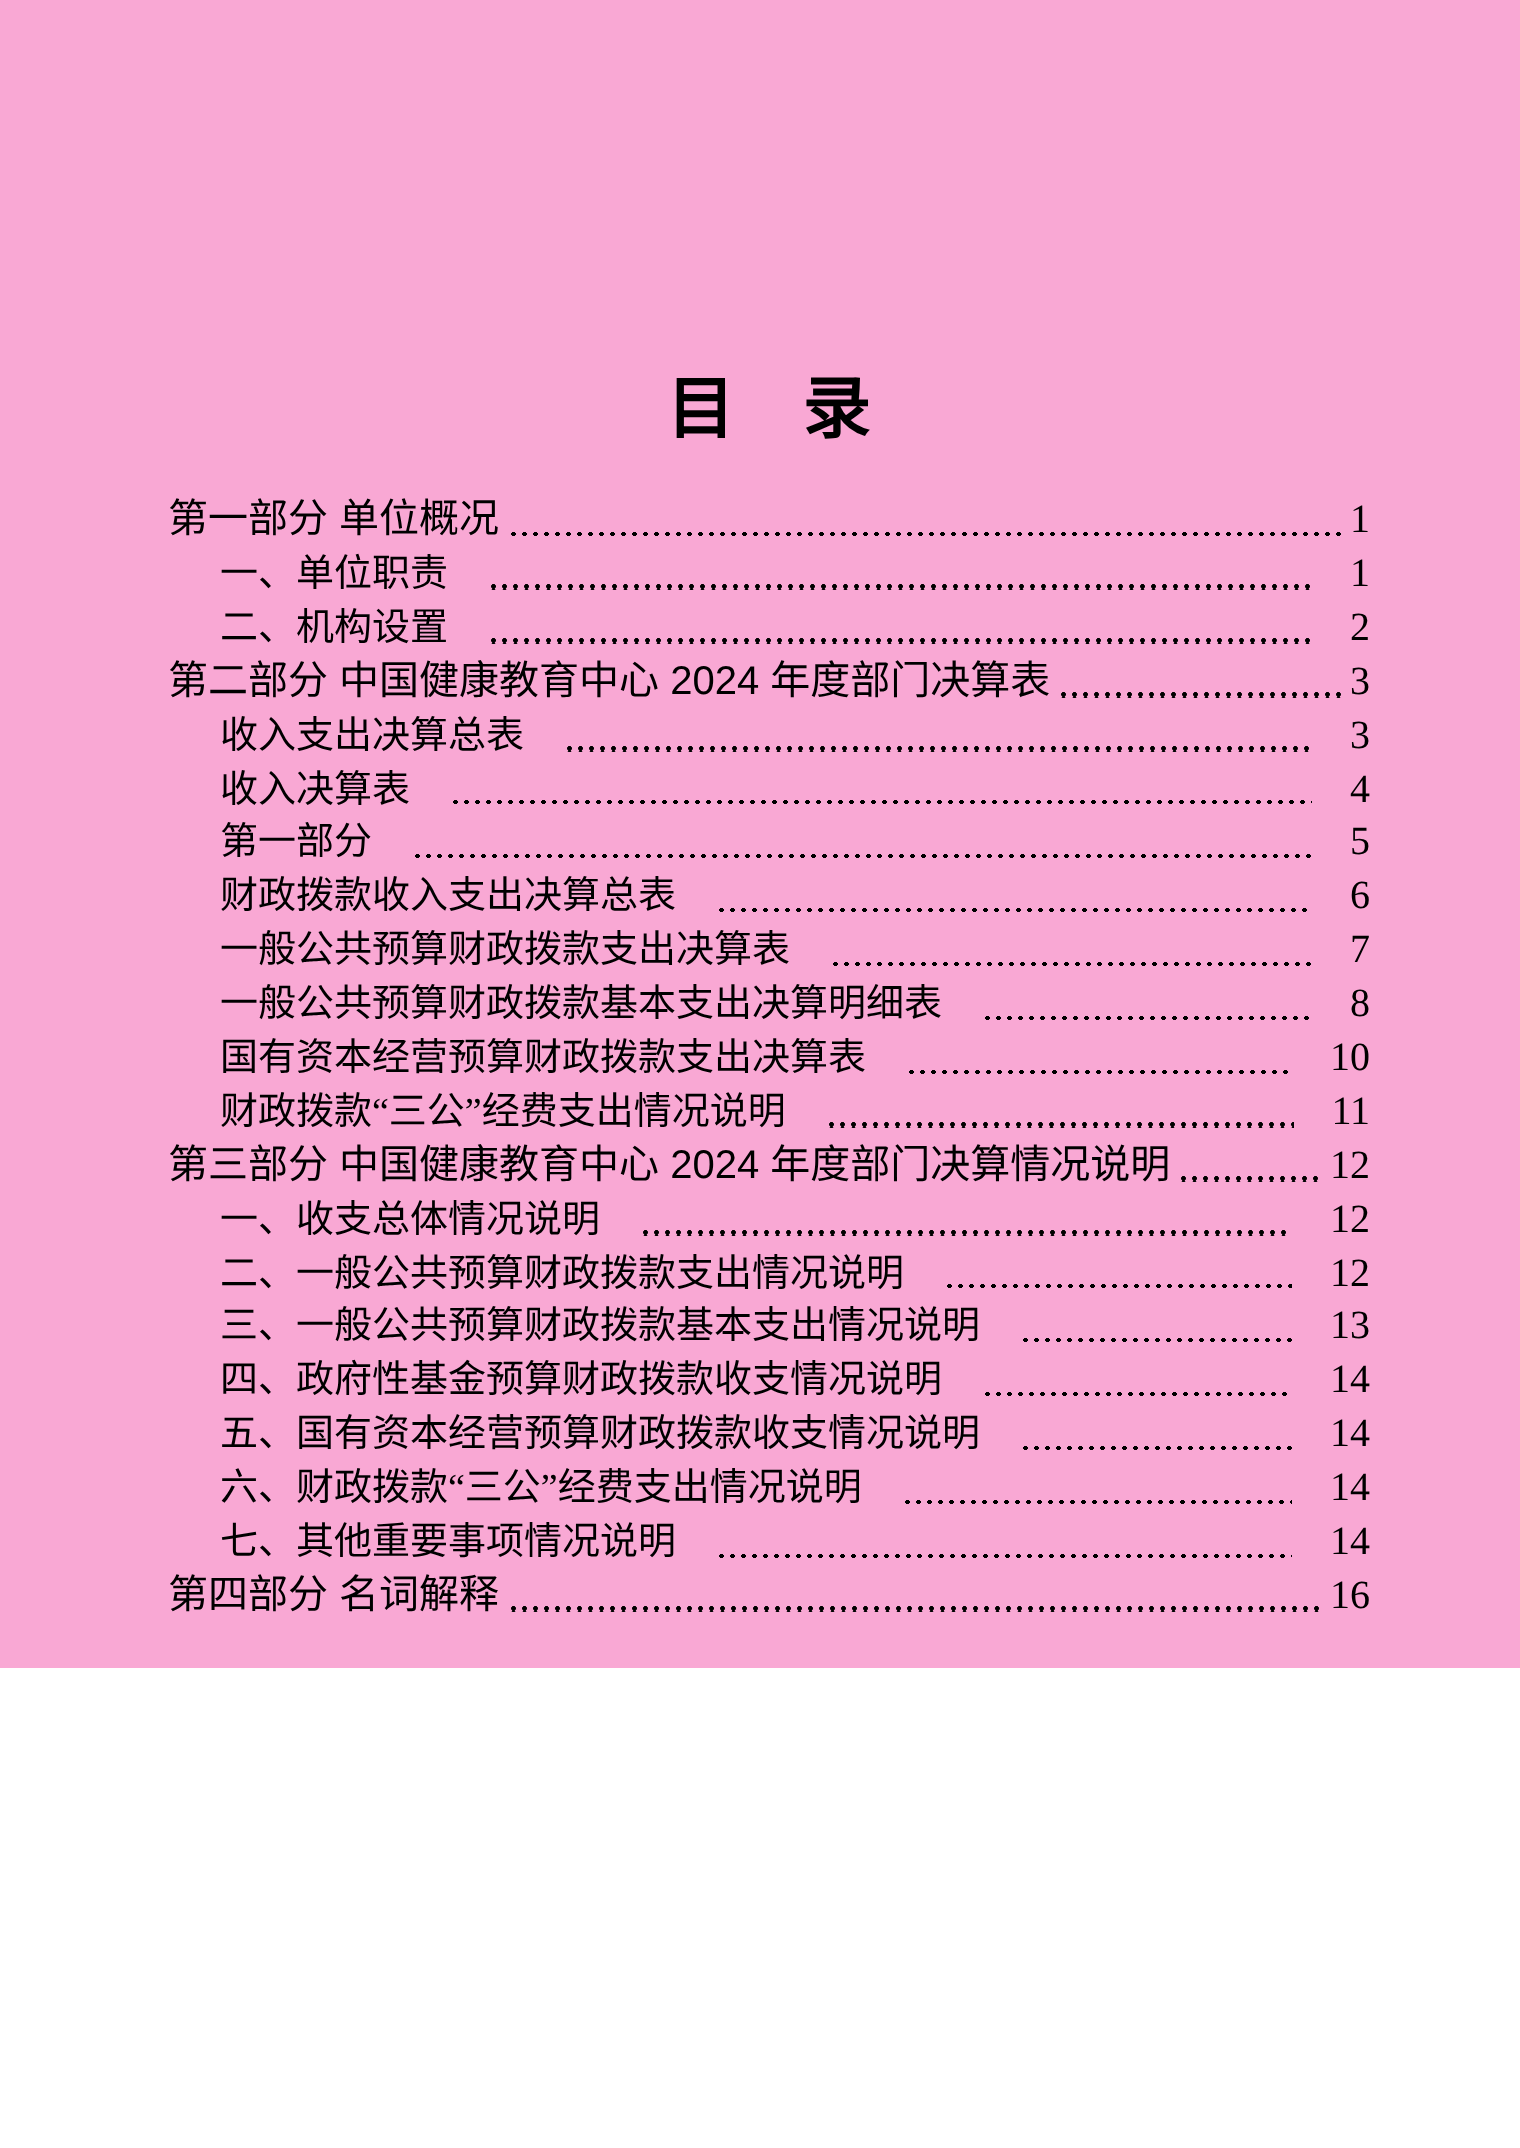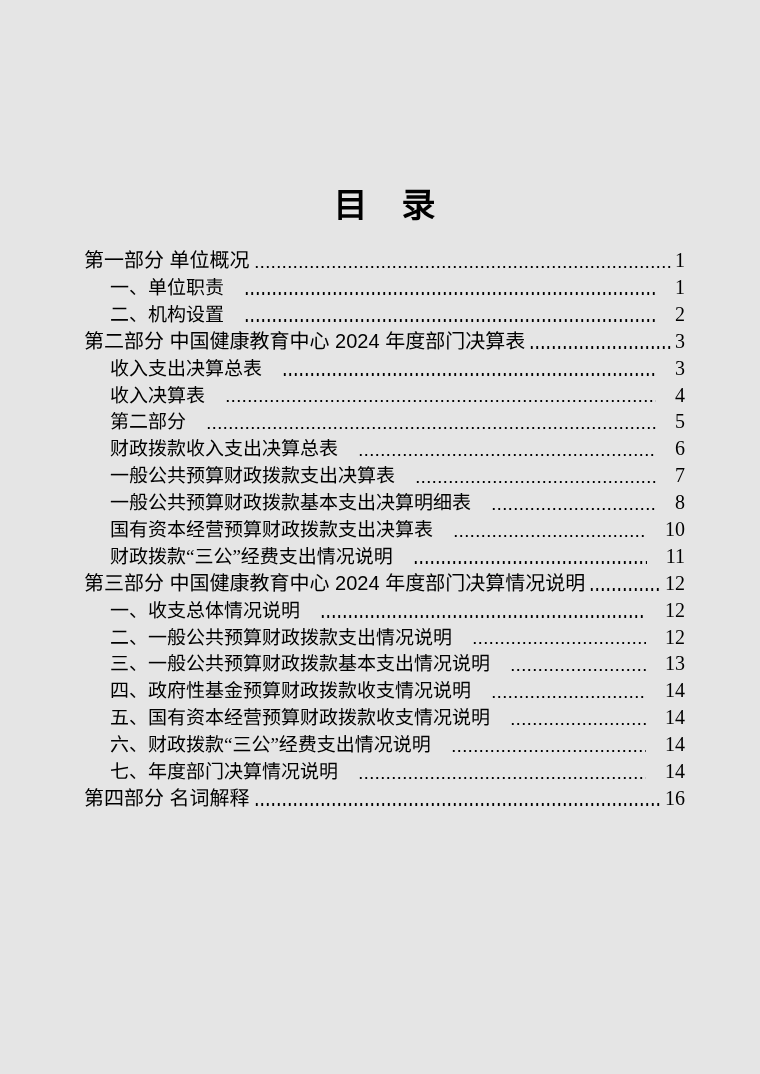--- a/index.html
+++ b/index.html
@@ -3,22 +3,22 @@
 <meta charset="utf-8">
 <style>
   html, body {
     margin: 0;
     padding: 0;
     background: #ffffff;
   }
   .page {
     position: relative;
     width: 760px;
-    height: 1074px;
-    background: #e5e5e5;
+    height: 834px;
+    background: #f9a8d4;
     box-sizing: border-box;
     padding: 186px 75px 0 84px;
     overflow: hidden;
     color: #000000;
   }
   .doc-title {
     margin: 0 0 22px 0;
     text-align: center;
     font-family: "Liberation Serif", "DejaVu Serif", serif;
     font-weight: bold;
@@ -100,21 +100,21 @@
     <span class="toc-label">收入支出决算总表</span>
     <span class="toc-dots"></span>
     <span class="toc-page">3</span>
   </div>
       <div class="toc-row sub">
     <span class="toc-label">收入决算表</span>
     <span class="toc-dots"></span>
     <span class="toc-page">4</span>
   </div>
       <div class="toc-row sub">
-    <span class="toc-label">第二部分</span>
+    <span class="toc-label">第一部分</span>
     <span class="toc-dots"></span>
     <span class="toc-page">5</span>
   </div>
       <div class="toc-row sub">
     <span class="toc-label">财政拨款收入支出决算总表</span>
     <span class="toc-dots"></span>
     <span class="toc-page">6</span>
   </div>
       <div class="toc-row sub">
     <span class="toc-label">一般公共预算财政拨款支出决算表</span>
@@ -165,21 +165,21 @@
     <span class="toc-label">五、国有资本经营预算财政拨款收支情况说明</span>
     <span class="toc-dots"></span>
     <span class="toc-page">14</span>
   </div>
       <div class="toc-row sub">
     <span class="toc-label">六、财政拨款“三公”经费支出情况说明</span>
     <span class="toc-dots"></span>
     <span class="toc-page">14</span>
   </div>
       <div class="toc-row sub">
-    <span class="toc-label">七、年度部门决算情况说明</span>
+    <span class="toc-label">七、其他重要事项情况说明</span>
     <span class="toc-dots"></span>
     <span class="toc-page">14</span>
   </div>
       <div class="toc-row part">
     <span class="toc-label">第四部分 名词解释</span>
     <span class="toc-dots"></span>
     <span class="toc-page">16</span>
   </div>
     </nav>
 </div>

